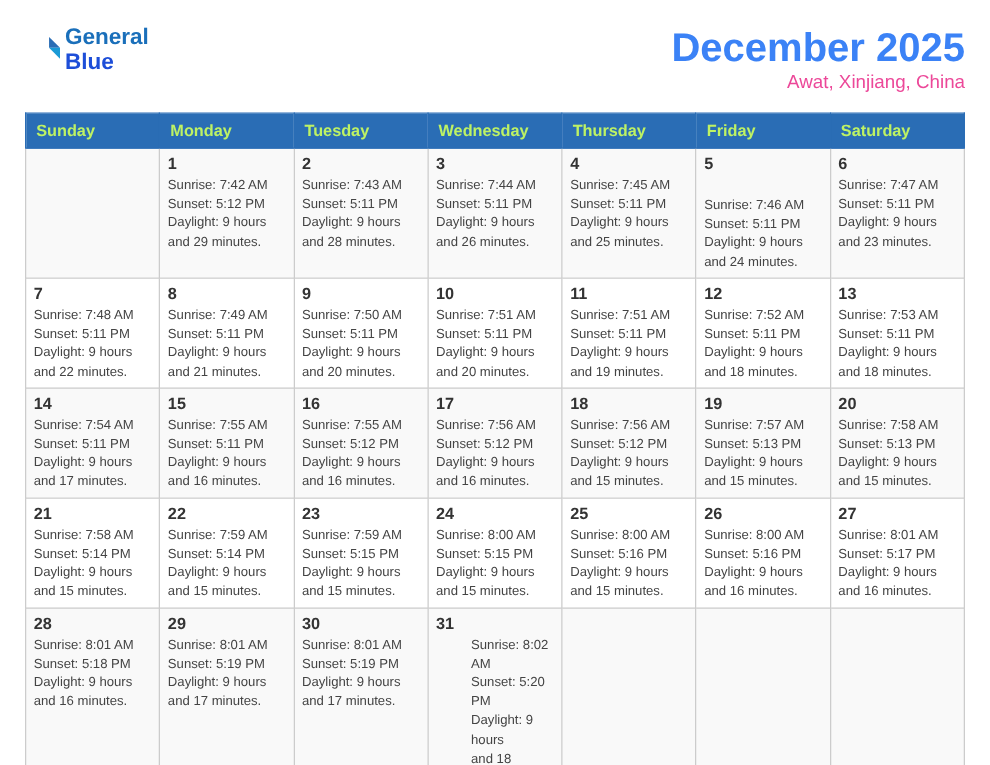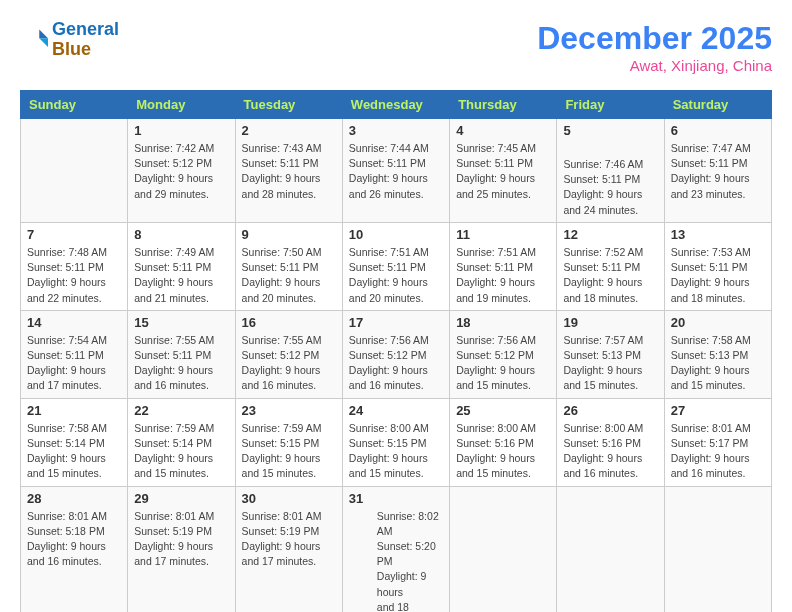--- a/index.html
+++ b/index.html
@@ -92,21 +92,21 @@
 <body>
 
 <div class="header">
   <div class="logo">
     <svg class="logo-icon" viewBox="0 0 32 32">
       <polygon points="22,4 32,14 22,14" fill="#2a6db5"></polygon>
       <polygon points="22,14 32,14 32,24" fill="#1a9ad6"></polygon>
     </svg>
     <div class="logo-text">
       <div><span>General</span></div>
-      <div><span style="color:#a16207">Blue</span></div>
+      <div><span style="color:#1d4ed8">Blue</span></div>
     </div>
   </div>
   <div class="title-block">
     <div class="month-year">December 2025</div>
     <div class="location">Awat, Xinjiang, China</div>
   </div>
 </div>
 
 <table>
   <thead>

